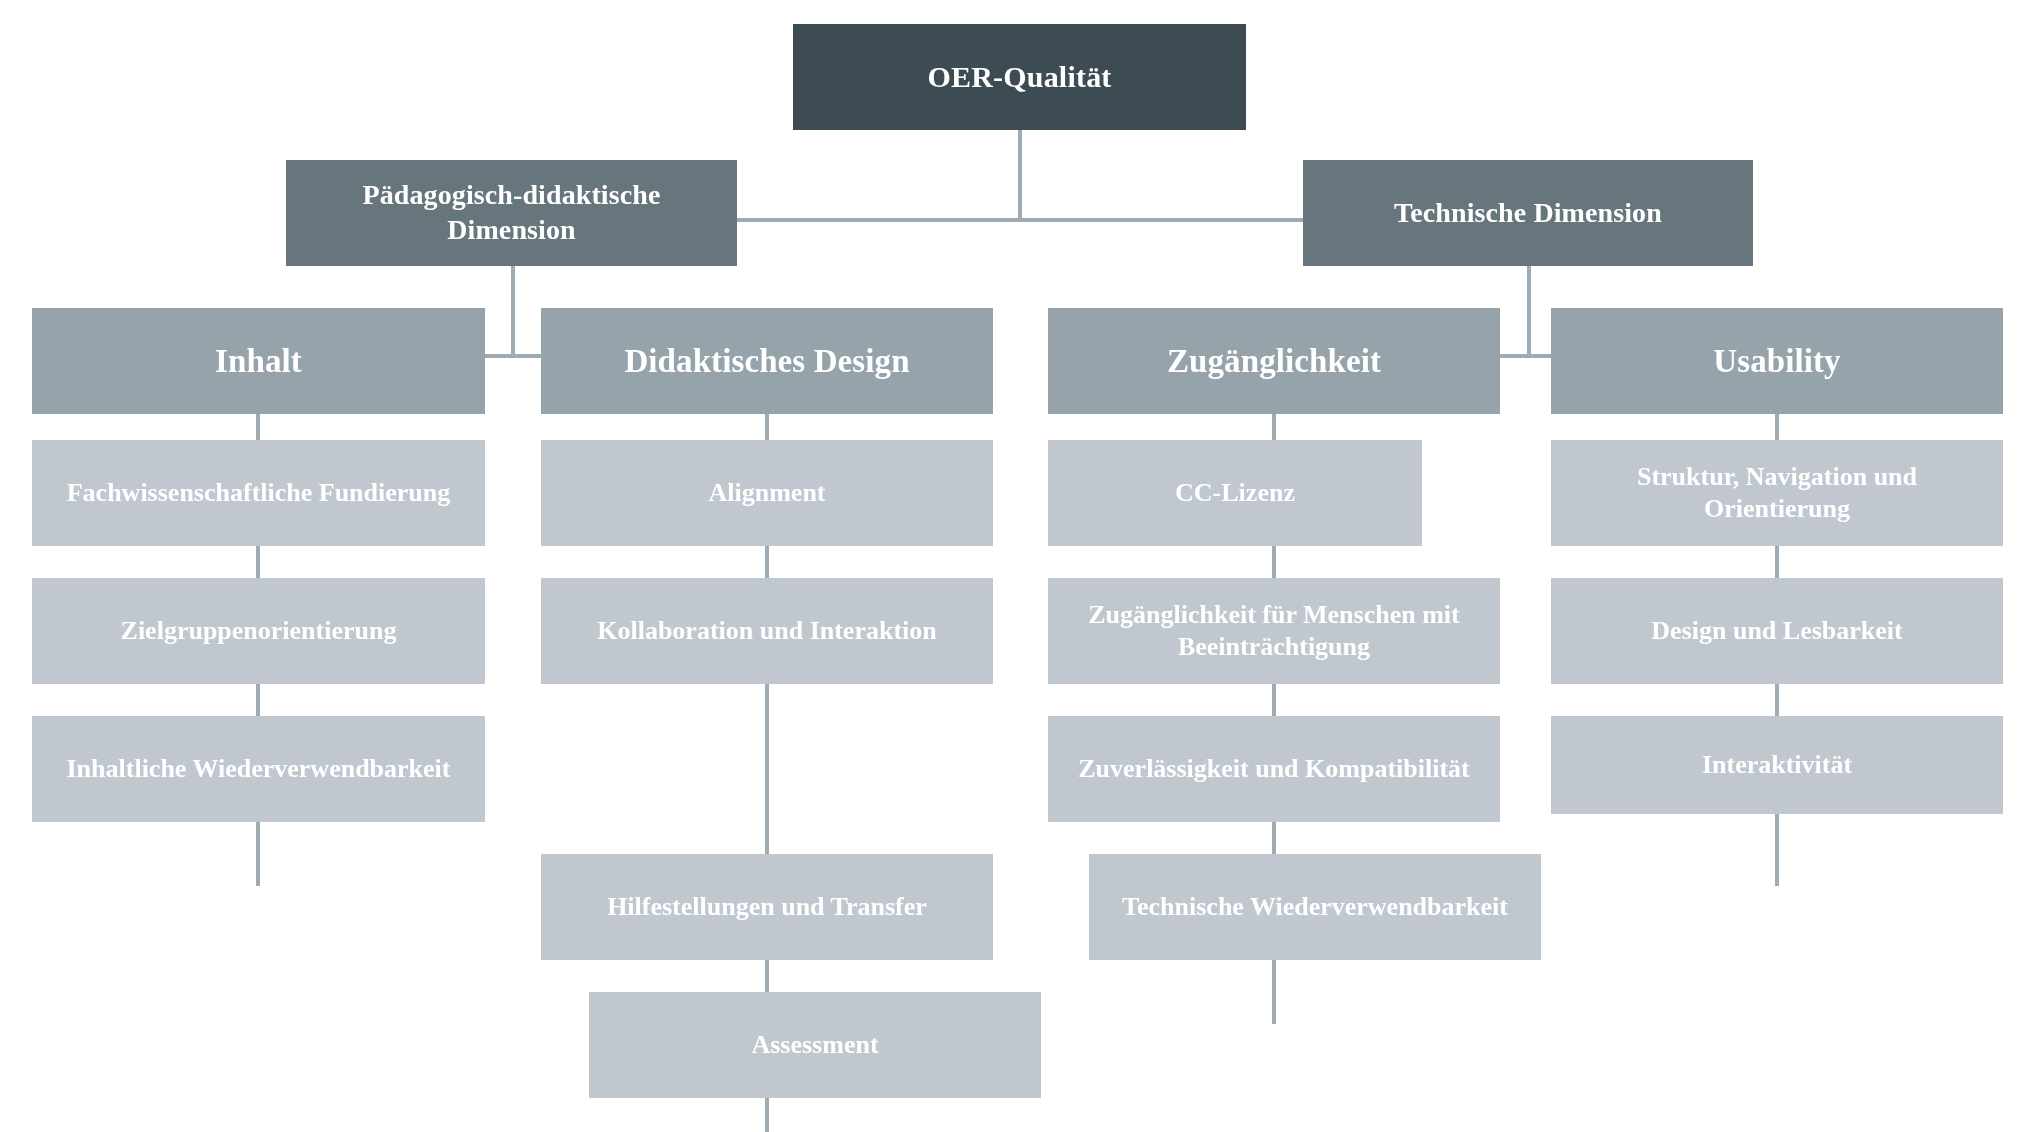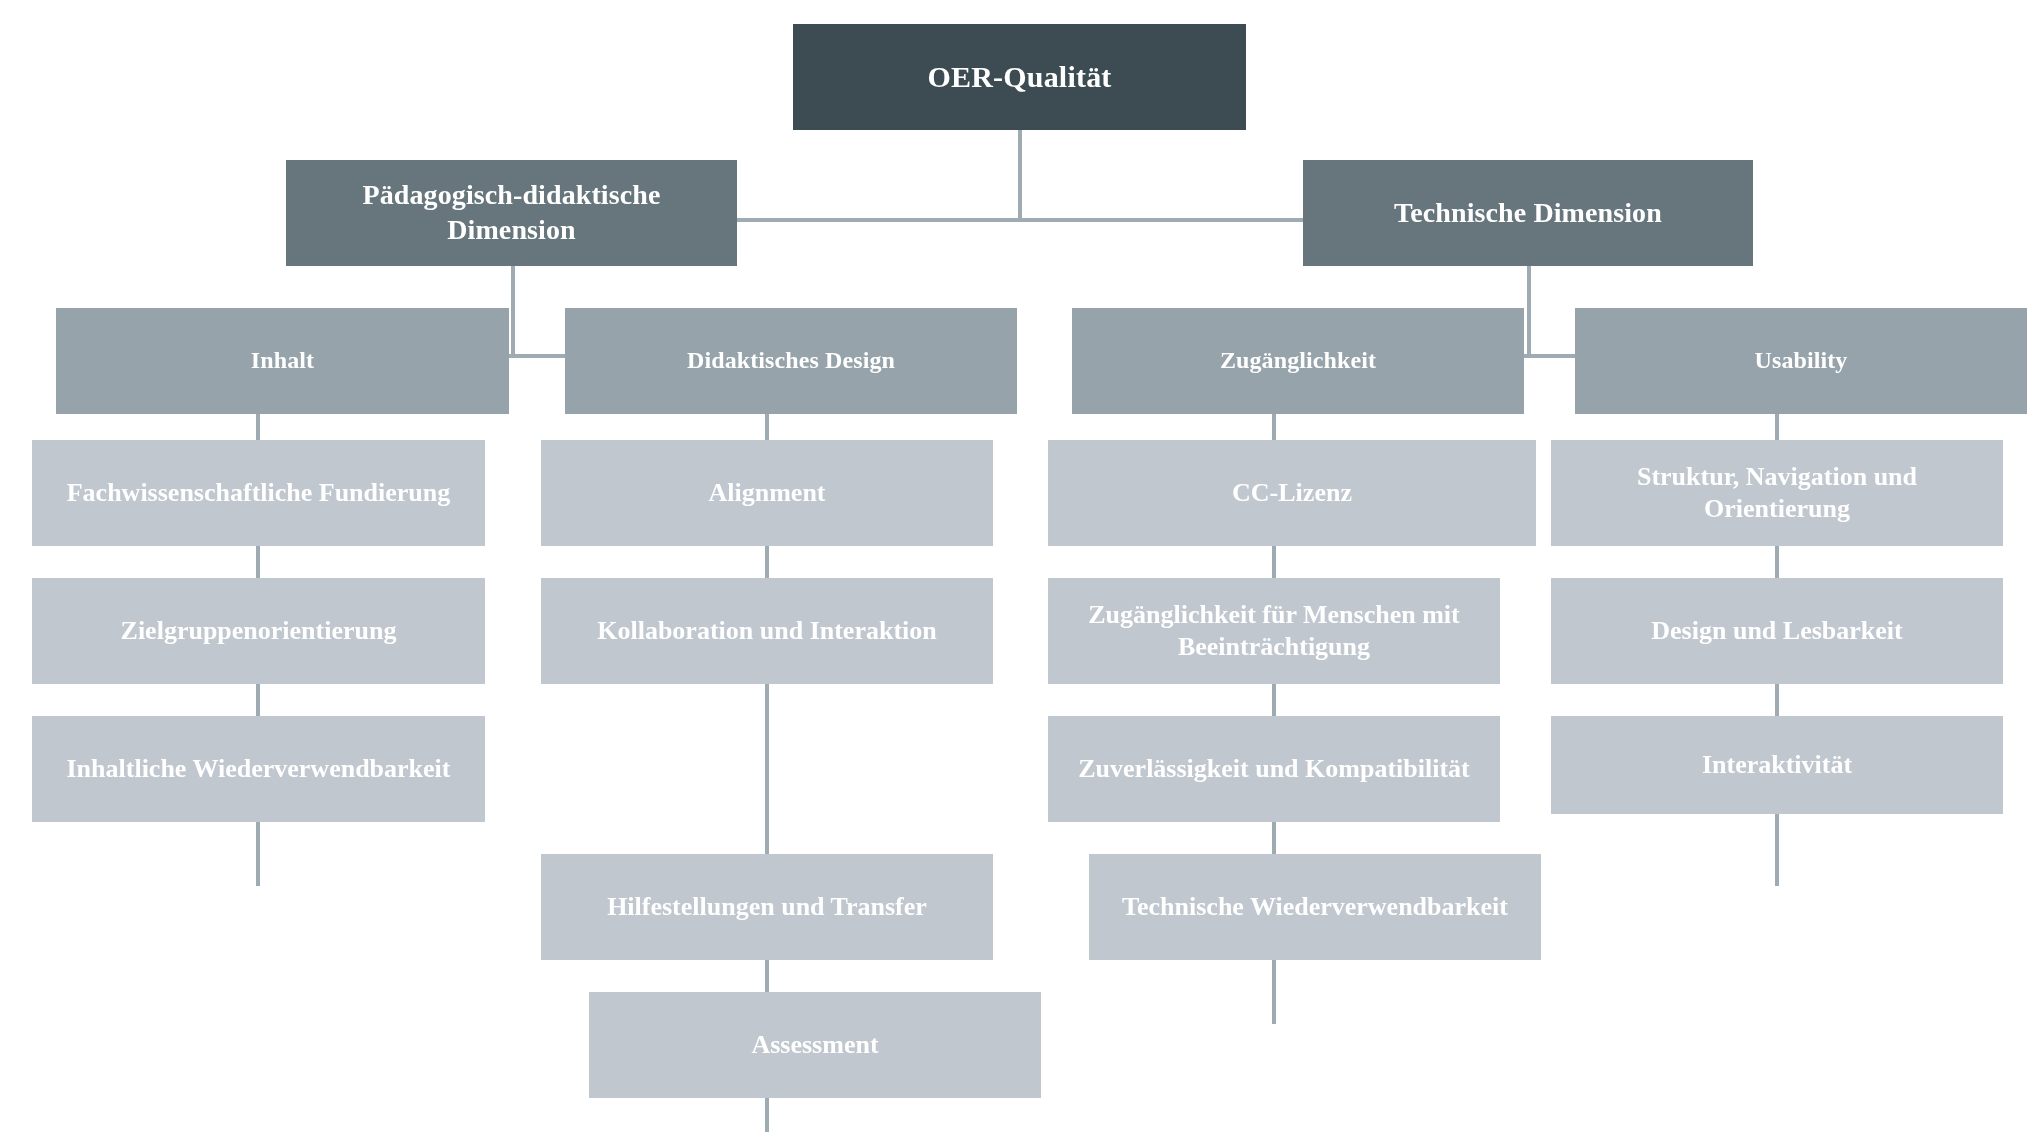--- a/index.html
+++ b/index.html
@@ -36,23 +36,22 @@
     font-size: 30px;
     letter-spacing: 0.2px;
   }
   .node-dim {
     background: #67767c;
     font-size: 28px;
     letter-spacing: 0.1px;
   }
   .node-cat {
     background: #96a3aa;
-    font-size: 24px;
+    font-size: 33px;
     letter-spacing: 0.1px;
-    margin-left: 24px;
   }
   .node-leaf {
     background: #c0c7cf;
     font-size: 26px;
   }
   .conn {
     position: absolute;
     background: #9fabb2;
     z-index: 1;
   }
@@ -94,21 +93,21 @@
 
   <div class="node node-leaf" style="left:32px; top:440px; width:453px; height:106px;">Fachwissenschaftliche Fundierung</div>
   <div class="node node-leaf" style="left:32px; top:578px; width:453px; height:106px;">Zielgruppenorientierung</div>
   <div class="node node-leaf" style="left:32px; top:716px; width:453px; height:106px;">Inhaltliche Wiederverwendbarkeit</div>
 
   <div class="node node-leaf" style="left:541px; top:440px; width:452px; height:106px;">Alignment</div>
   <div class="node node-leaf" style="left:541px; top:578px; width:452px; height:106px;">Kollaboration und Interaktion</div>
   <div class="node node-leaf" style="left:541px; top:854px; width:452px; height:106px;">Hilfestellungen und Transfer</div>
   <div class="node node-leaf" style="left:541px; top:992px; width:452px; height:106px;margin-left:48px;">Assessment</div>
 
-  <div class="node node-leaf" style="left:1048px; top:440px; width:488px; height:106px;">CC-Lizenz</div>
+  <div class="node node-leaf" style="left:1048px; top:440px; width:374px; height:106px;">CC-Lizenz</div>
   <div class="node node-leaf" style="left:1048px; top:578px; width:452px; height:106px;">Zugänglichkeit für Menschen mit Beeinträchtigung</div>
   <div class="node node-leaf" style="left:1048px; top:716px; width:452px; height:106px;">Zuverlässigkeit und Kompatibilität</div>
   <div class="node node-leaf" style="left:1048px; top:854px; width:452px; height:106px;margin-left:41px;">Technische Wiederverwendbarkeit</div>
 
   <div class="node node-leaf" style="left:1551px; top:440px; width:452px; height:106px;">Struktur, Navigation und Orientierung</div>
   <div class="node node-leaf" style="left:1551px; top:578px; width:452px; height:106px;">Design und Lesbarkeit</div>
   <div class="node node-leaf" style="left:1551px; top:716px; width:452px; height:98px;">Interaktivität</div>
 
 </div>
 

